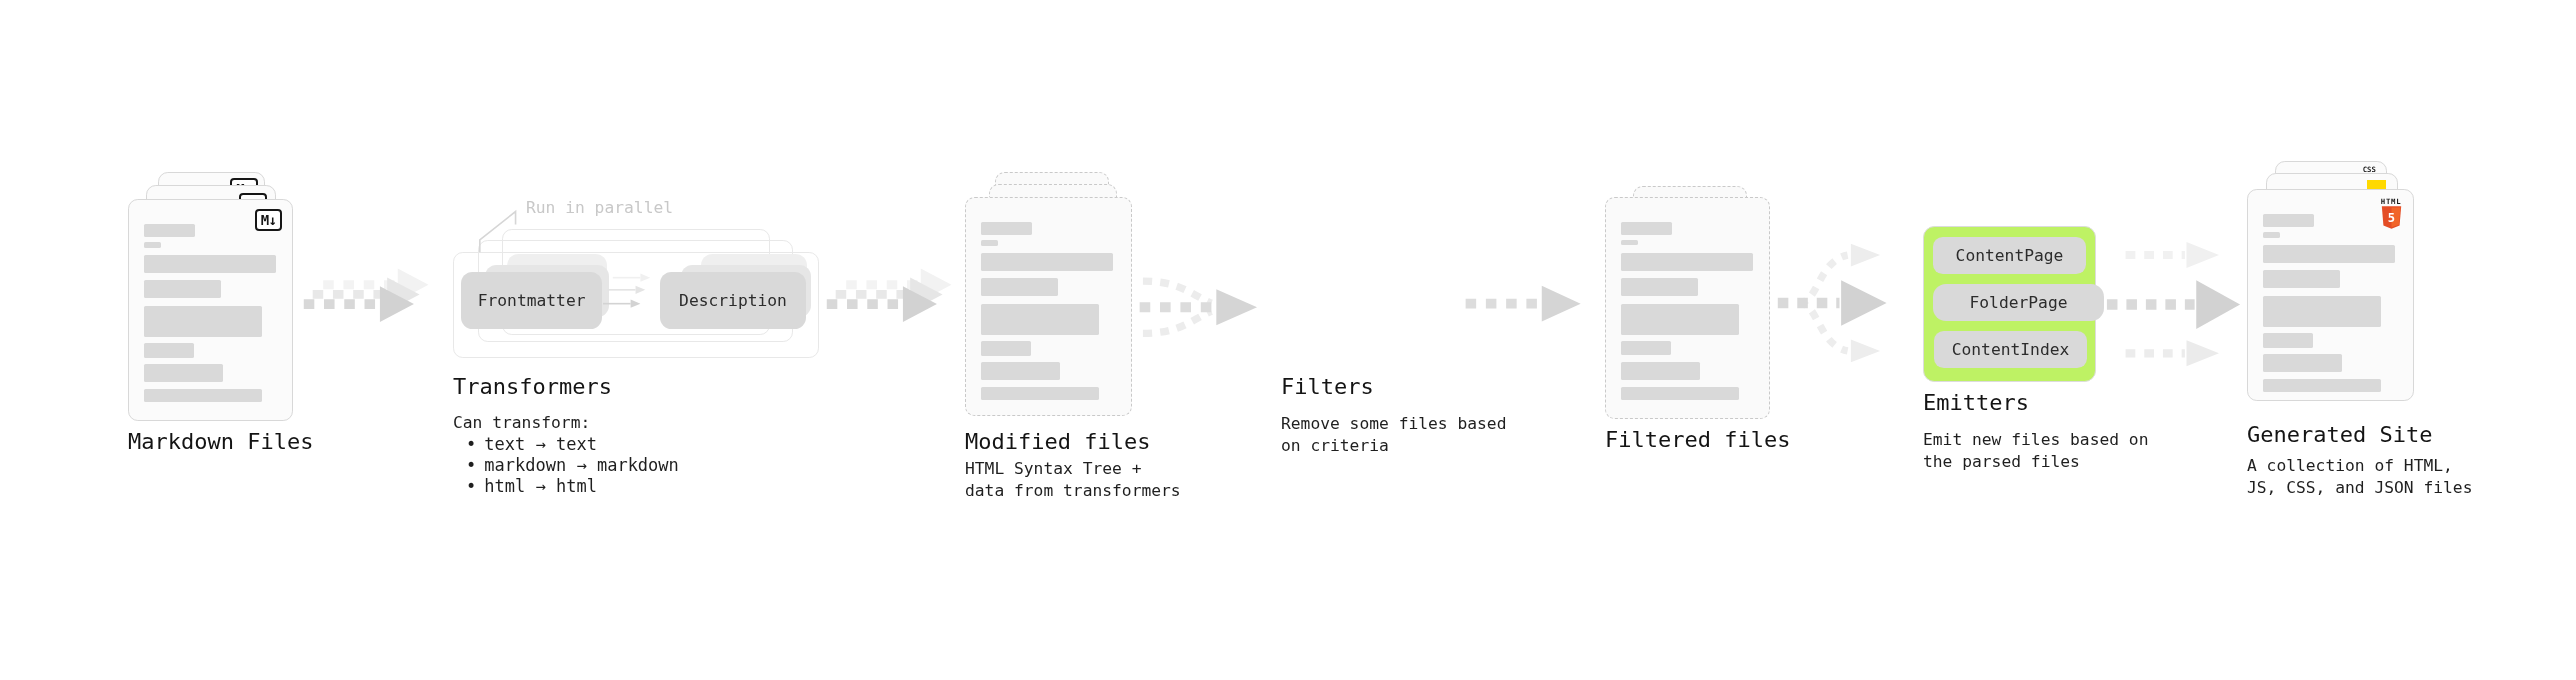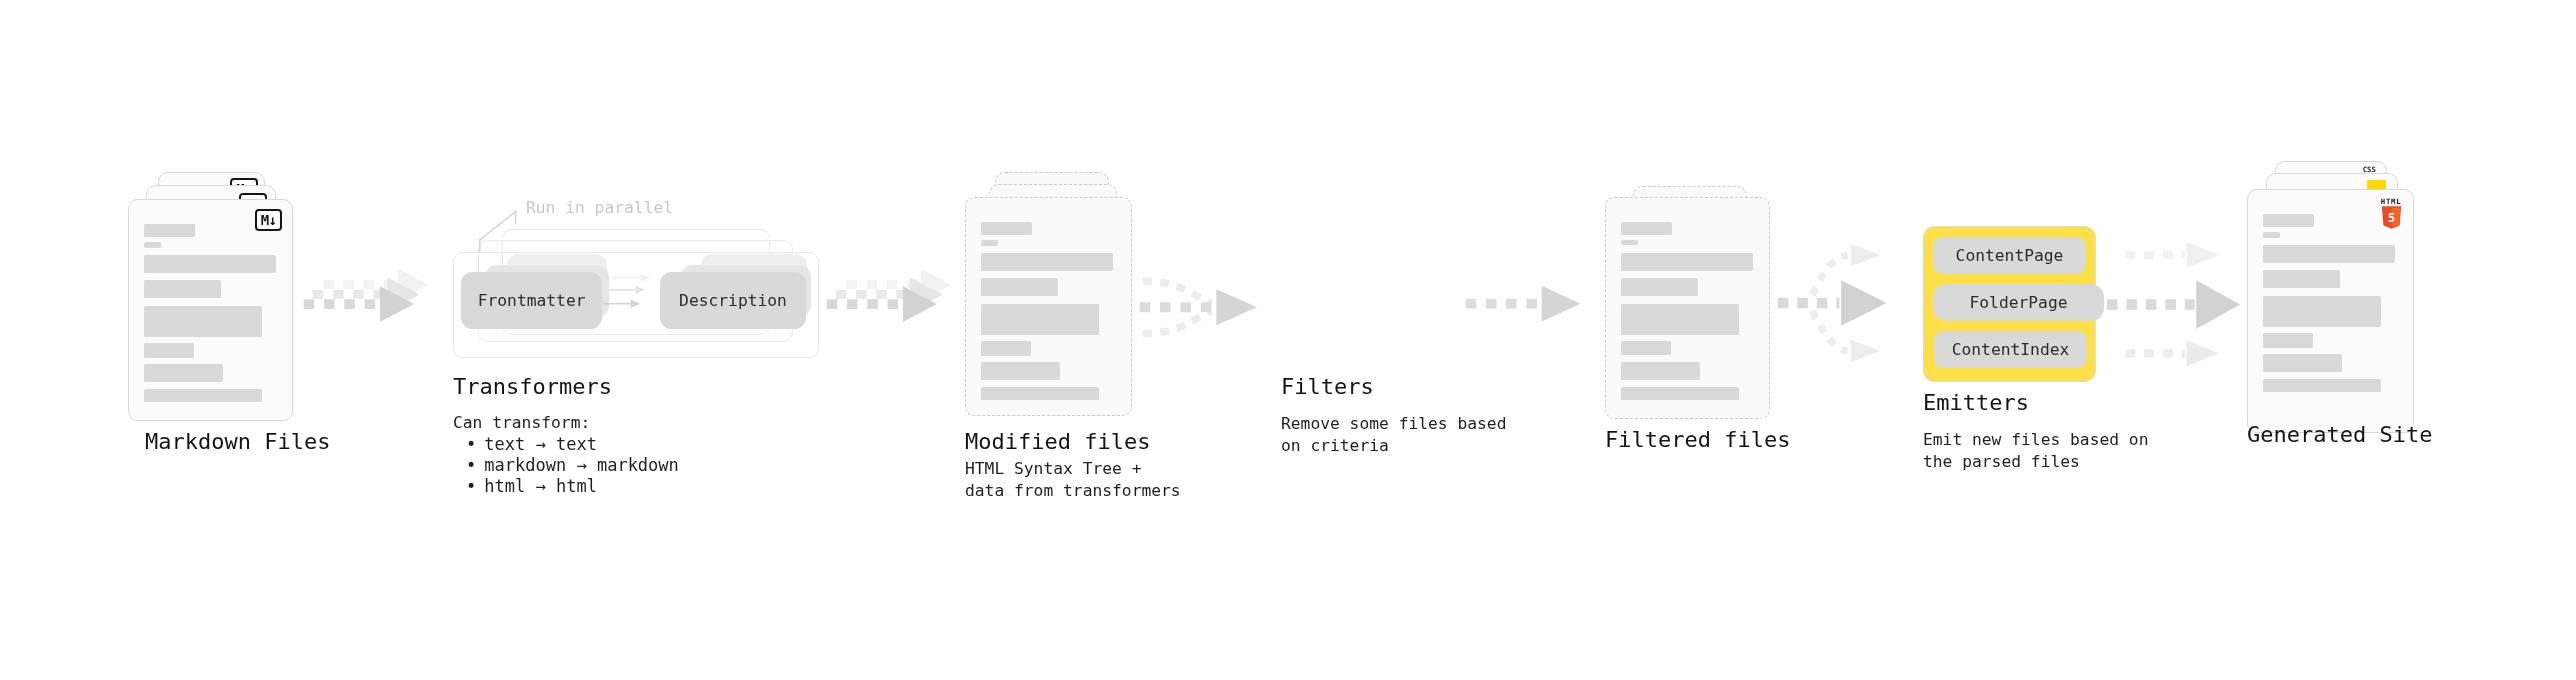--- a/index.html
+++ b/index.html
@@ -22,21 +22,21 @@
   
   .css-badge{position:absolute;text-align:center;}
   .css-badge .t{font-size:7.3px;font-weight:bold;color:#222;line-height:7.3px;}
   .css-badge .bar{width:14.6px;height:3.3px;background:#2b63e8;margin:0.8px auto 0;}
   .js-badge{position:absolute;width:19.5px;height:12.2px;background:#ffd900;}
   .html5-badge{position:absolute;text-align:center;}
   .html5-badge .cap{font-size:7.3px;font-weight:bold;color:#161616;letter-spacing:0.8px;line-height:8.1px;}
 
   
   .outline-box{position:absolute;border:1.6px solid #e8e8e8;border-radius:9.8px;box-sizing:border-box;background:transparent;}
-  .solid-box{position:absolute;border:1.6px solid #dcdcdc;border-radius:11.4px;box-sizing:border-box;background:#fde047;}
+  .solid-box{position:absolute;border:1.6px solid #dcdcdc;border-radius:11.4px;box-sizing:border-box;background:#bef264;}
   .pill{position:absolute;border-radius:11.4px;display:flex;align-items:center;justify-content:center;
     font-size:16.3px;color:#2c2c2c;}
   .pill.front{background:#d9d9d9;}
   .pill.mid{background:#e6e6e6;}
   .pill.back{background:#efefef;}
 
   
   .h2{position:absolute;font-size:22px;color:#141414;line-height:26px;white-space:nowrap;}
   .sub{position:absolute;font-size:16.3px;color:#1f1f1f;line-height:22px;white-space:nowrap;}
   .note{position:absolute;font-size:16.3px;color:#c8c8c8;white-space:nowrap;}
@@ -62,21 +62,21 @@
           <div class="doc-line" style="top: 42px; height: 5.7px; width: 17px;"></div>
           <div class="doc-line" style="top: 55px; height: 18px; width: 132px;"></div>
           <div class="doc-line" style="top: 80px; height: 18px; width: 77px;"></div>
           <div class="doc-line" style="top: 106px; height: 31px; width: 118px;"></div>
           <div class="doc-line" style="top: 143px; height: 14.6px; width: 50px;"></div>
           <div class="doc-line" style="top: 164px; height: 18px; width: 79px;"></div>
           <div class="doc-line" style="top: 189px; height: 13px; width: 118px;"></div>
         </div>
     </div>
   </div>
-  <div class="h2" style="left:128px;top:429px;margin-left:17px;">Markdown Files</div>
+  <div class="h2" style="left:128px;top:429px;">Markdown Files</div>
 
   <svg class="abs" style="left:302px;top:262px;" width="138" height="81" viewBox="0 0 170 100">
     <g>
         <line x1="26" y1="28" x2="116" y2="28" stroke="#f3f3f3" stroke-width="11" stroke-dasharray="13 12"></line>
         <polygon points="118,8 118,48 156,28" fill="#f2f2f2"></polygon>
       </g>
     <g>
         <line x1="13" y1="40" x2="103" y2="40" stroke="#e8e8e8" stroke-width="11" stroke-dasharray="13 12"></line>
         <polygon points="105,19 105,61 145,40" fill="#e6e6e6"></polygon>
       </g>
@@ -238,21 +238,21 @@
   <div class="stack" style="left:2247px;top:161px;width:195px;height:248px;">
     <div class="doc-card" style="left:28.4px;top:0;width:112px;height:39px;">
       <div class="css-badge" style="right:9.8px;top:4.1px;">
         <div class="t">CSS</div>
         <div class="bar"></div>
       </div>
     </div>
     <div class="doc-card" style="left:18.7px;top:12.2px;width:132px;height:49px;">
       <div class="js-badge" style="right:10.6px;top:5.7px;"></div>
     </div>
-    <div class="doc-card" style="left:0;top:28px;width:167px;height:244px;">
+    <div class="doc-card" style="left:0;top:28px;width:167px;height:212px;">
       <div class="html5-badge" style="right:11.4px;top:8.1px;">
         <div class="cap">HTML</div>
         <svg width="21" height="23" viewBox="0 0 26 28">
           <polygon points="1,0 25,0 23,24 13,28 3,24" fill="#e44d26"></polygon>
           <polygon points="13,1.5 24,1.5 22.3,23 13,26.2" fill="#f16529"></polygon>
           <text x="13" y="19.5" text-anchor="middle" font-size="15" font-weight="bold" fill="#ffffff">5</text>
         </svg>
       </div>
       <div class="doc-lines">
           <div class="doc-line" style="top: 24.4px; height: 13px; width: 51px;"></div>
@@ -260,15 +260,19 @@
           <div class="doc-line" style="top: 55px; height: 18px; width: 132px;"></div>
           <div class="doc-line" style="top: 80px; height: 18px; width: 77px;"></div>
           <div class="doc-line" style="top: 106px; height: 31px; width: 118px;"></div>
           <div class="doc-line" style="top: 143px; height: 14.6px; width: 50px;"></div>
           <div class="doc-line" style="top: 164px; height: 18px; width: 79px;"></div>
           <div class="doc-line" style="top: 189px; height: 13px; width: 118px;"></div>
         </div>
     </div>
   </div>
   <div class="h2" style="left:2247px;top:422px;">Generated Site</div>
+  <div class="sub" style="left:2247px;top:455px;">
+    <div>A collection of HTML,</div>
+    <div>JS, CSS, and JSON files</div>
+  </div>
 
 </div>
 
 
 </body></html>

